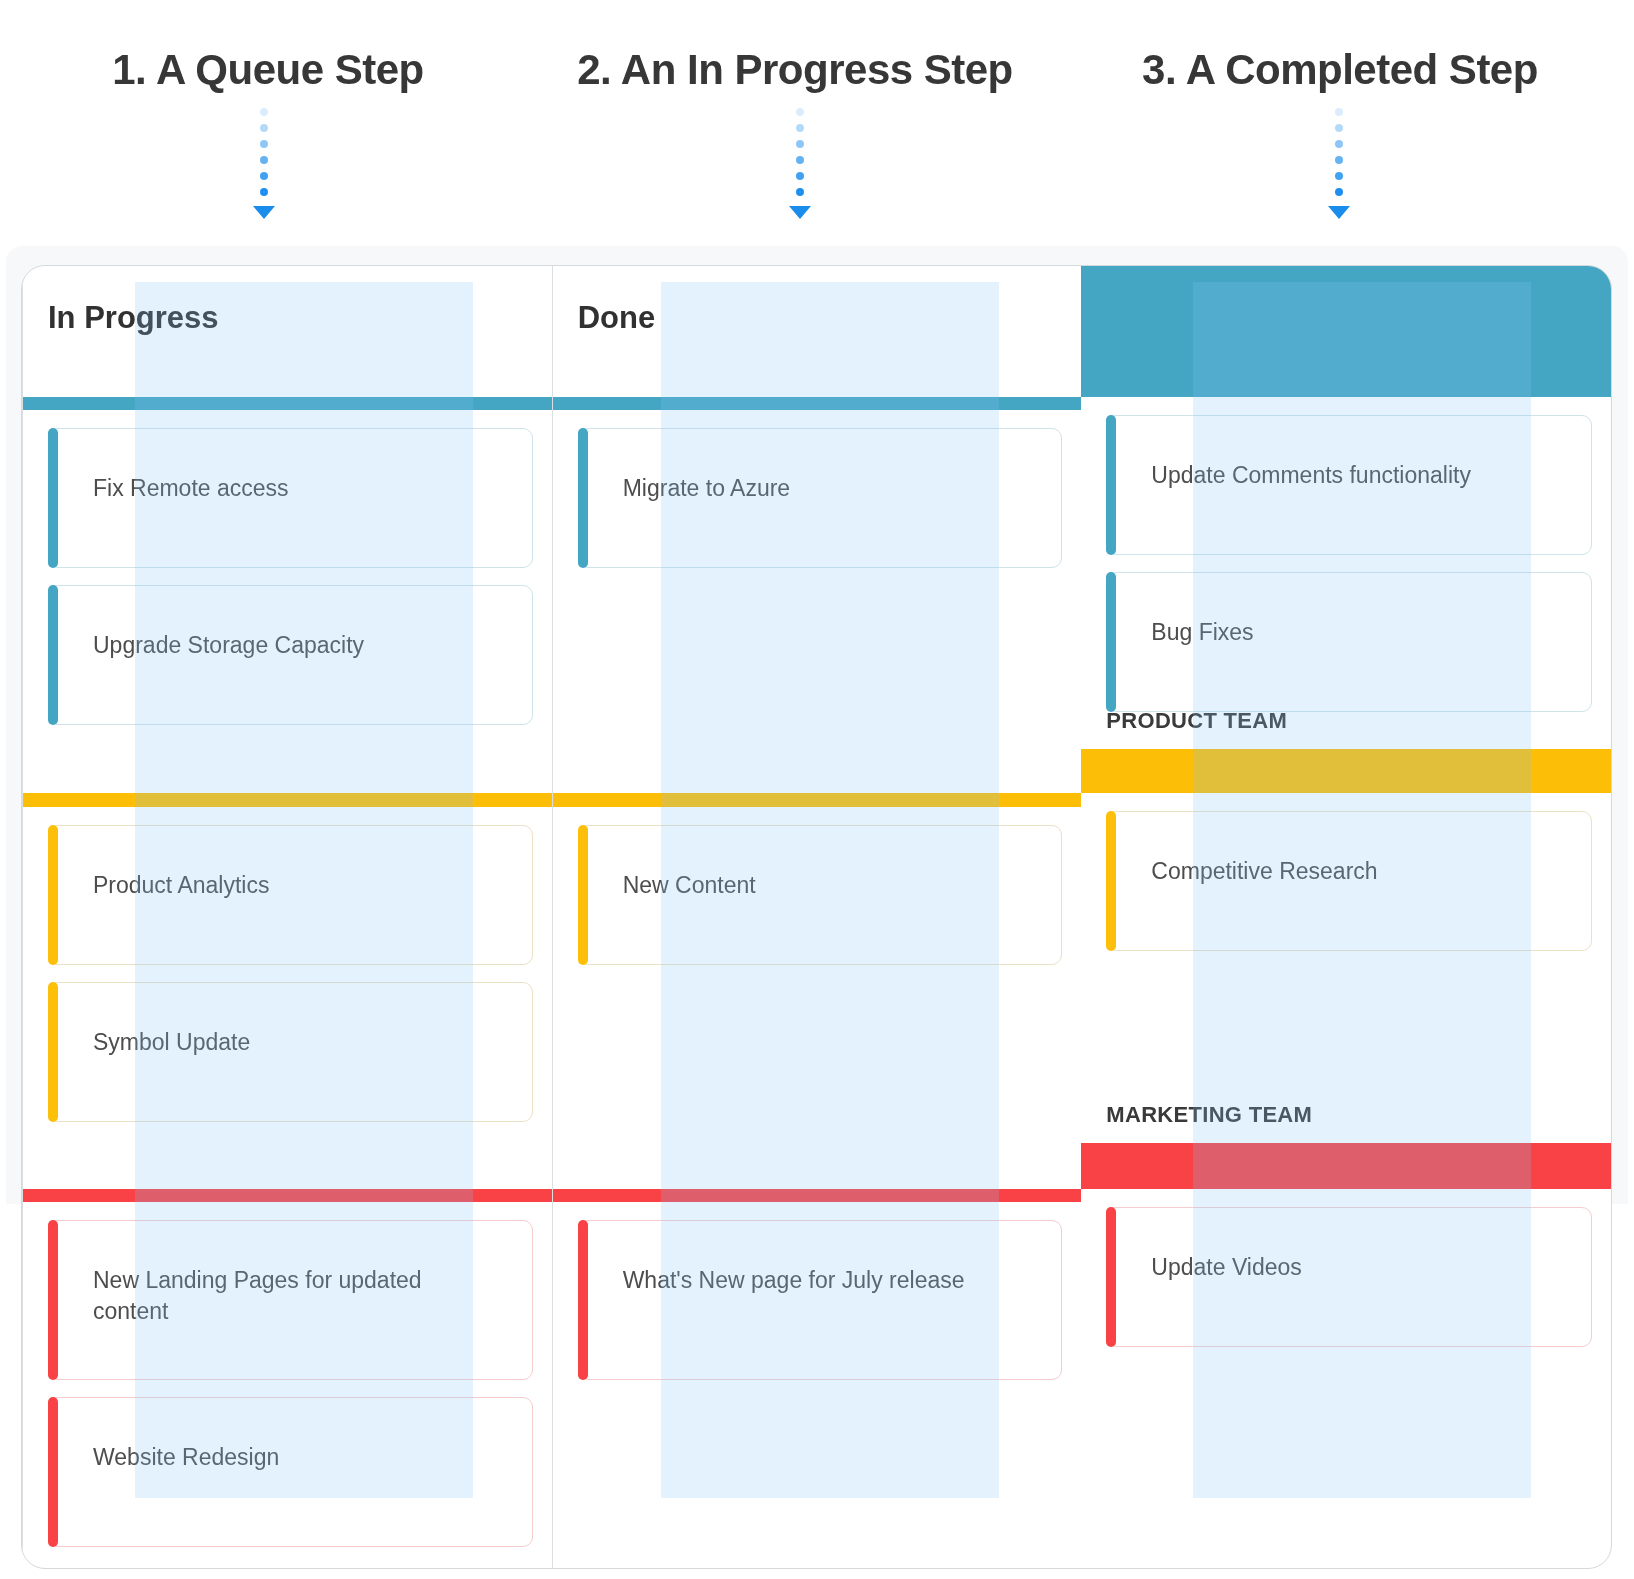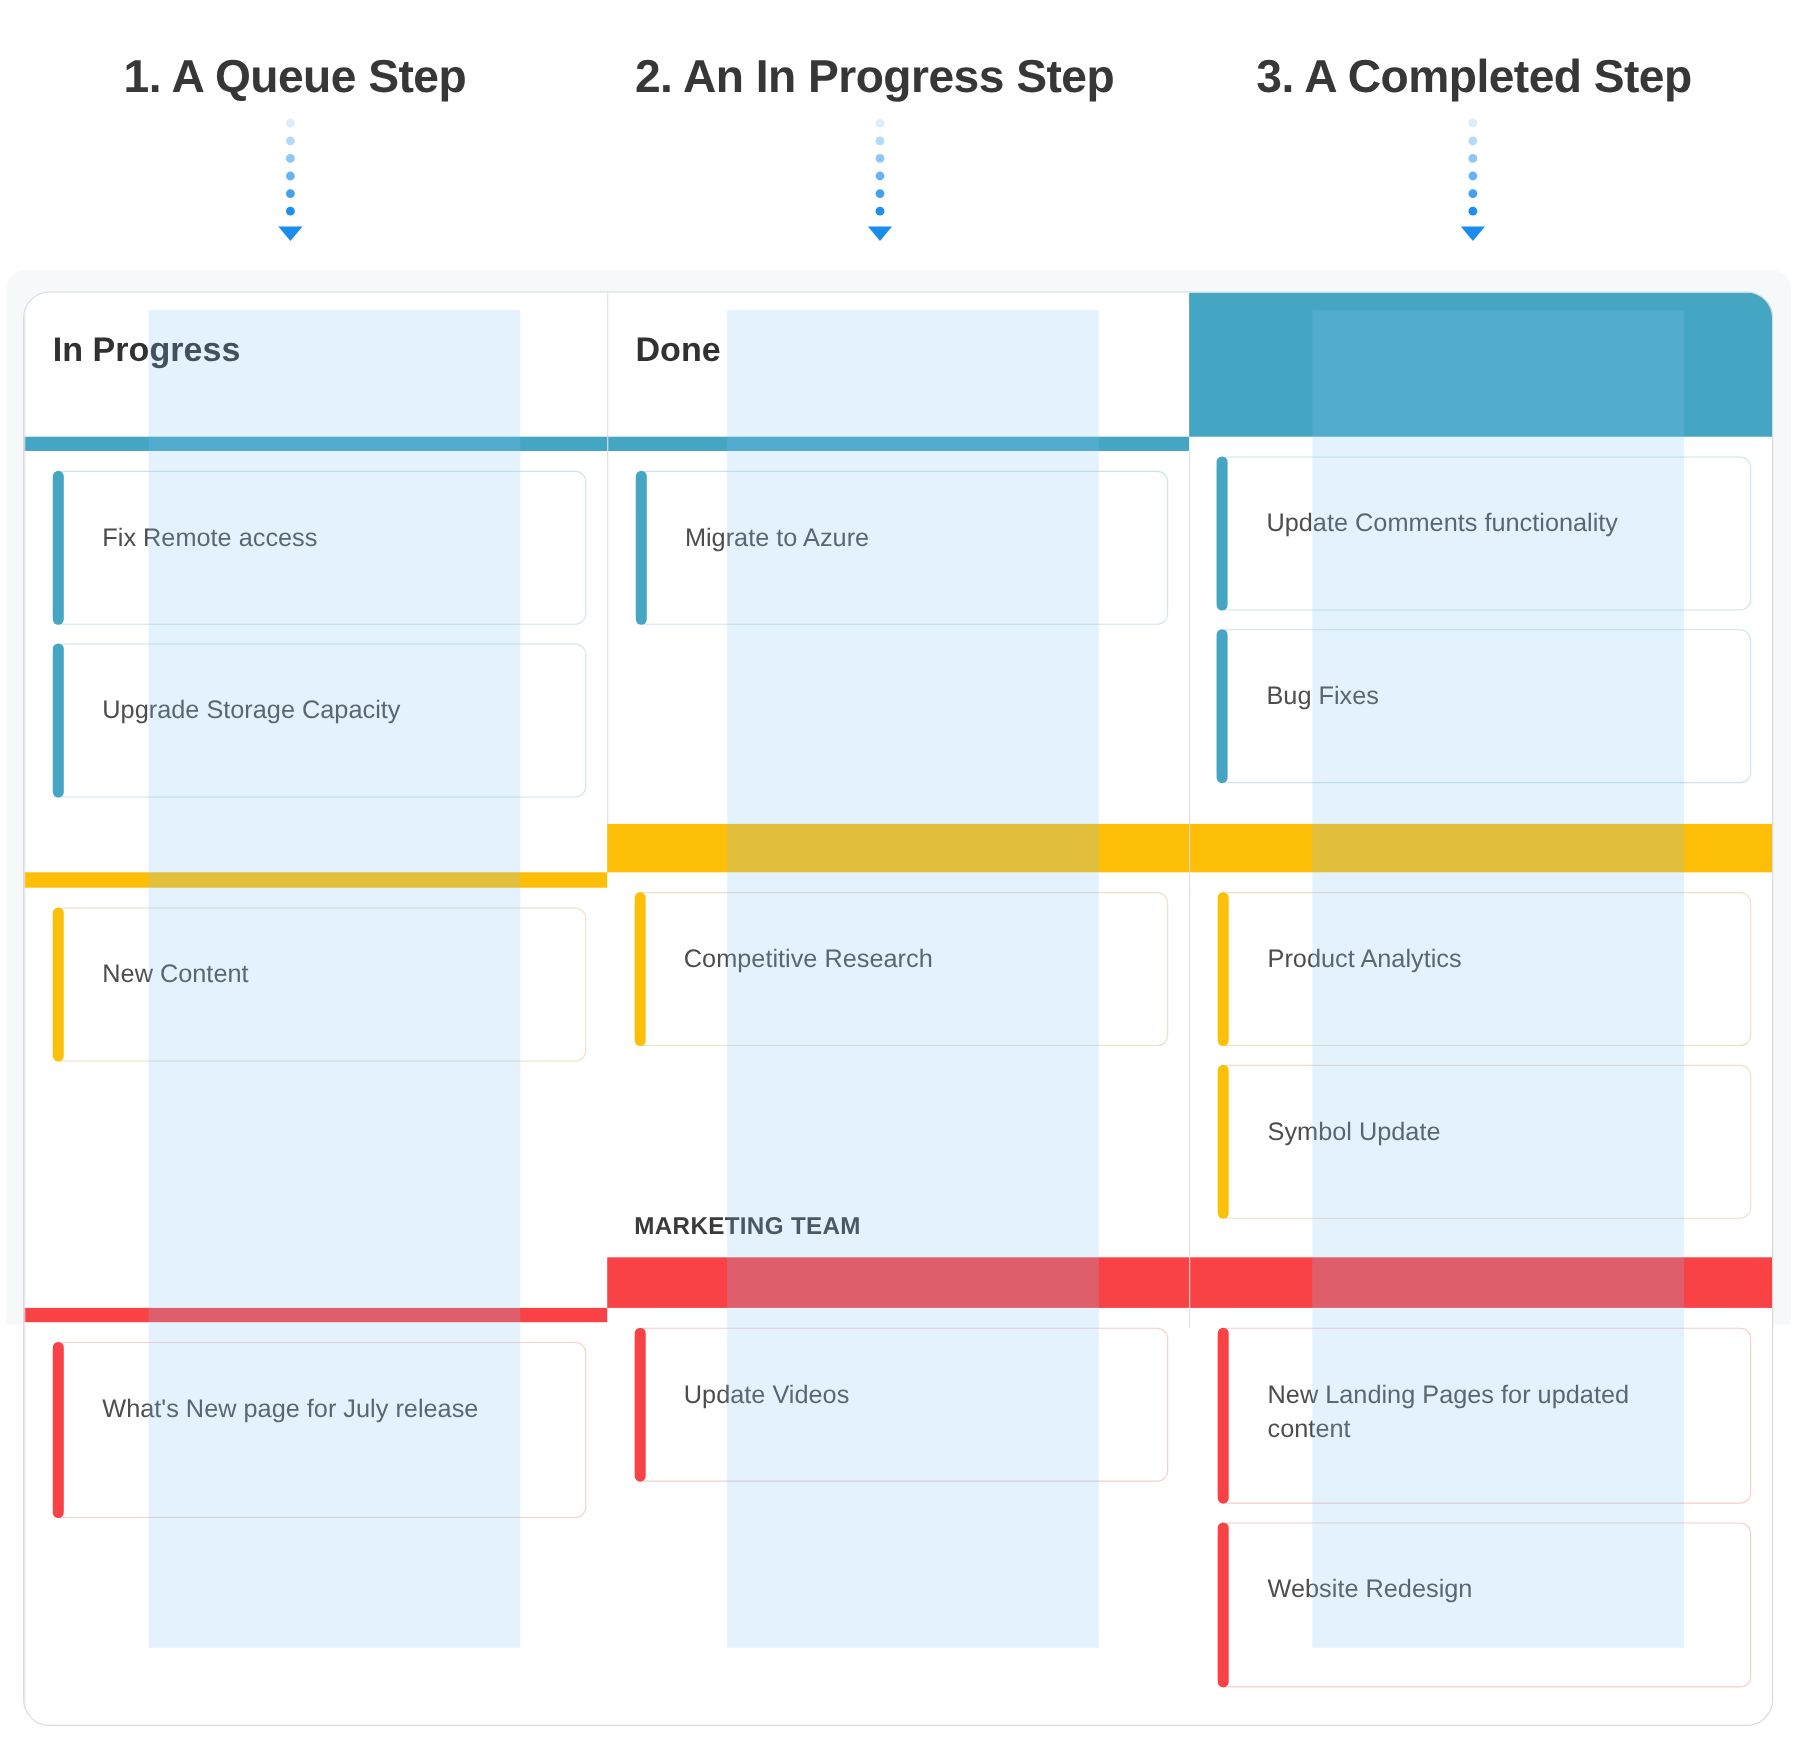--- a/index.html
+++ b/index.html
@@ -118,20 +118,23 @@
       <div class="card dev">Bug Fixes</div>
     </div>
     <div class="cell c2 stack">
       <div class="card dev">Fix Remote access</div>
       <div class="card dev">Upgrade Storage Capacity</div>
     </div>
     <div class="cell c3 stack">
       <div class="card dev">Migrate to Azure</div>
     </div>
 
+    <div class="cell c1 label-cell">
+      <div class="lane-label">PRODUCT TEAM</div>
+    </div>
     <div class="cell c2"></div>
     <div class="cell c3"></div>
 
     <div class="cell c1 bar-prod"></div>
     <div class="cell c2 bar-prod"></div>
     <div class="cell c3 bar-prod"></div>
 
     <div class="cell c1 stack">
       <div class="card prod">Competitive Research</div>
     </div>

